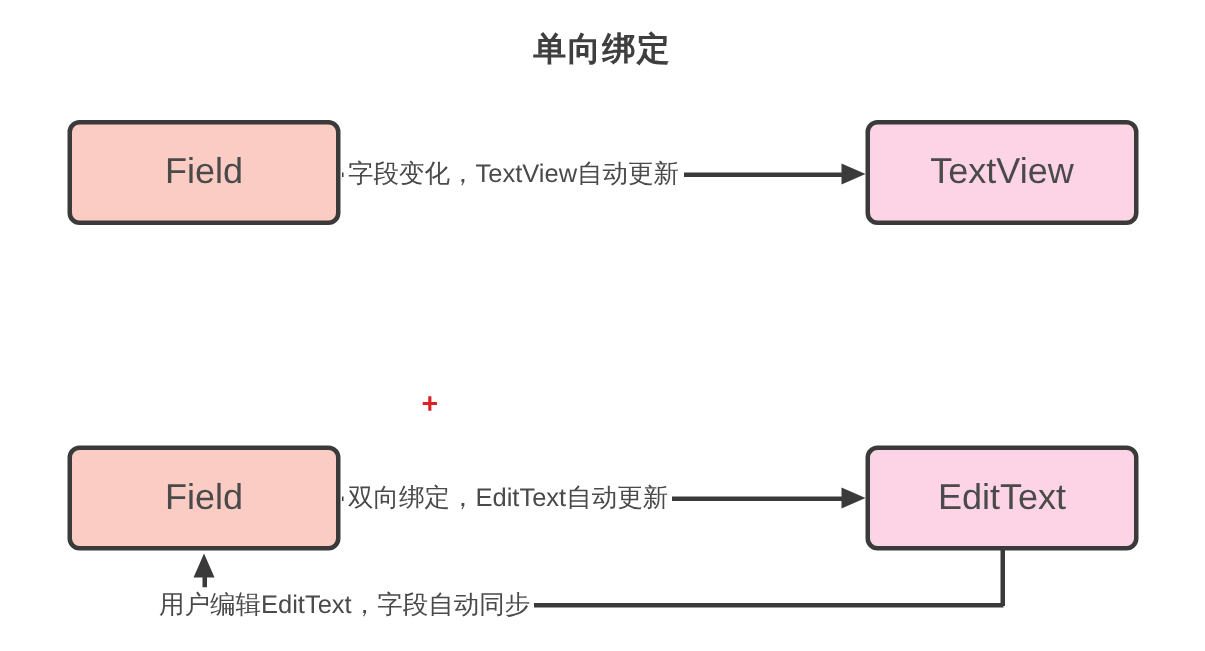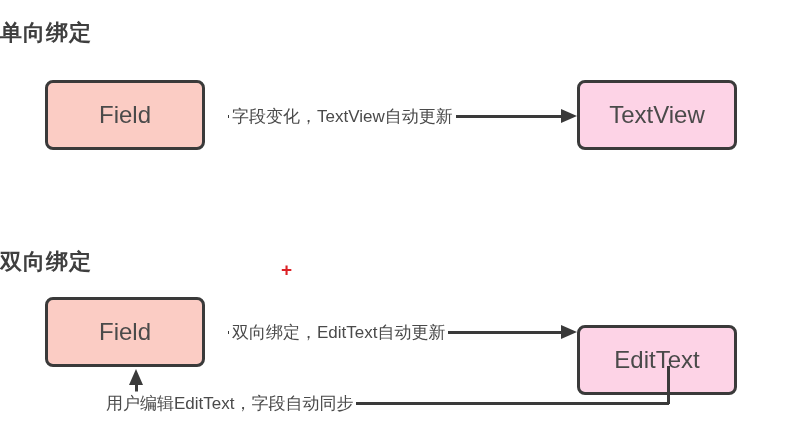--- a/index.html
+++ b/index.html
@@ -11,48 +11,48 @@
     width: 803px;
     height: 434px;
     background: #ffffff;
     overflow: hidden;
   }
 
   .diagram-title {
     position: absolute;
     left: 0;
     width: 803px;
-    text-align: left;
+    text-align: center;
     font-size: 22px;
     font-weight: bold;
     color: #3f3f3f;
     letter-spacing: 1px;
   }
   .title-oneway { top: 18px; }
   .title-twoway { top: 247px; }
 
   .node-box {
     position: absolute;
-    width: 160px;
+    width: 182px;
     height: 70px;
     border: 3px solid #3a3a3a;
     border-radius: 8px;
     display: flex;
     align-items: center;
     justify-content: center;
     font-size: 24px;
     color: #4a4a4a;
   }
   .fill-salmon { background: #fbccc4; }
   .fill-pink   { background: #fdd3e6; }
 
   .box-field-1    { left: 45px;  top: 80px; }
   .box-textview   { left: 577px; top: 80px; }
   .box-field-2    { left: 45px;  top: 297px; }
-  .box-edittext   { left: 577px; top: 297px; margin-top: 28px; }
+  .box-edittext   { left: 577px; top: 297px; }
 
   .hline { position: absolute; height: 2.5px; background: #3a3a3a; }
   .vline { position: absolute; width: 2.5px;  background: #3a3a3a; }
 
   .line-fwd-1 { left: 228px; top: 115px; width: 334px; }
   .line-fwd-2 { left: 228px; top: 331px; width: 334px; }
 
   .arrowhead-right {
     position: absolute;
     width: 0; height: 0;
@@ -120,21 +120,20 @@
   <div class="node-box fill-pink box-textview">
     <span>TextView</span>
   </div>
 
   <div class="hline line-fwd-1"></div>
   <div class="arrowhead-right head-fwd-1"></div>
   <div class="edge-label-wrap label-fwd-1">
     <span class="edge-label">字段变化，TextView自动更新</span>
   </div>
 
-  <div class="diagram-title title-twoway">双向绑定</div>
 
   <span class="cursor-cross">+</span>
 
   <div class="node-box fill-salmon box-field-2">
     <span>Field</span>
   </div>
 
   <div class="node-box fill-pink box-edittext">
     <span>EditText</span>
   </div>

